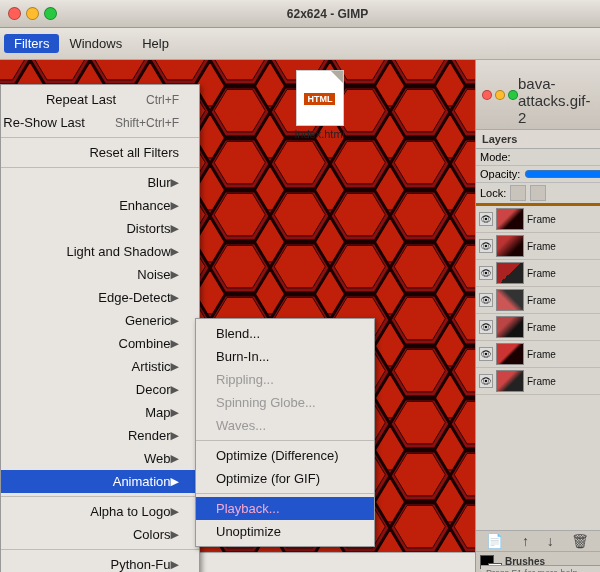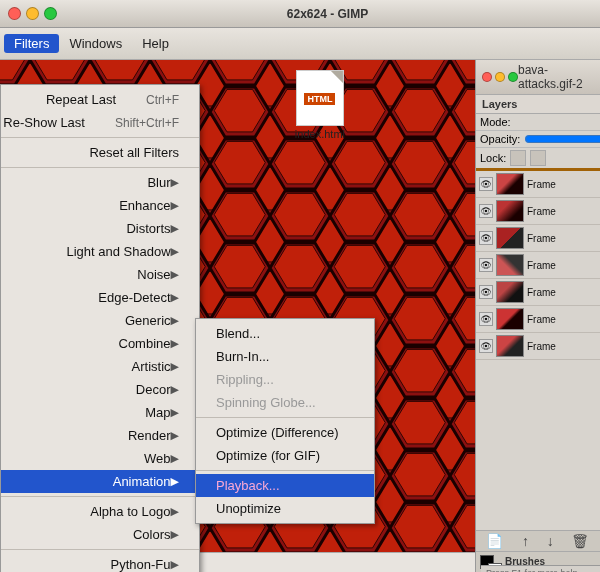--- a/index.html
+++ b/index.html
@@ -548,20 +548,23 @@
       </div>
       <div class="submenu-item">
         <span>Burn-In...</span>
       </div>
       <div class="submenu-item disabled">
         <span>Rippling...</span>
       </div>
       <div class="submenu-item disabled">
         <span>Spinning Globe...</span>
       </div>
+      <div class="submenu-item disabled">
+        <span>Waves...</span>
+      </div>
       <div class="submenu-separator"></div>
       <div class="submenu-item">
         <span>Optimize (Difference)</span>
       </div>
       <div class="submenu-item">
         <span>Optimize (for GIF)</span>
       </div>
       <div class="submenu-separator"></div>
       <div class="submenu-item highlighted">
         <span>Playback...</span>
@@ -573,21 +576,21 @@
 
   </div>
 
   <div class="layers-panel">
     <div class="layers-title-bar">
       <div class="layers-title-buttons">
         <div class="layers-tb-btn" style="background:#ff5f57; border-color:rgba(0,0,0,0.3);"></div>
         <div class="layers-tb-btn" style="background:#febc2e; border-color:rgba(0,0,0,0.3);"></div>
         <div class="layers-tb-btn" style="background:#28c840; border-color:rgba(0,0,0,0.3);"></div>
       </div>
-      <span style="font-size:12px; color:#333;">bava-attacks.gif-2</span>
+      <span style="font-size:15px; color:#333;margin-top:12px;">bava-attacks.gif-2</span>
     </div>
 
     <div class="layers-tab">
       <span>Layers</span>
     </div>
 
     <div class="layers-mode-row">
       <span>Mode:</span>
     </div>
 

